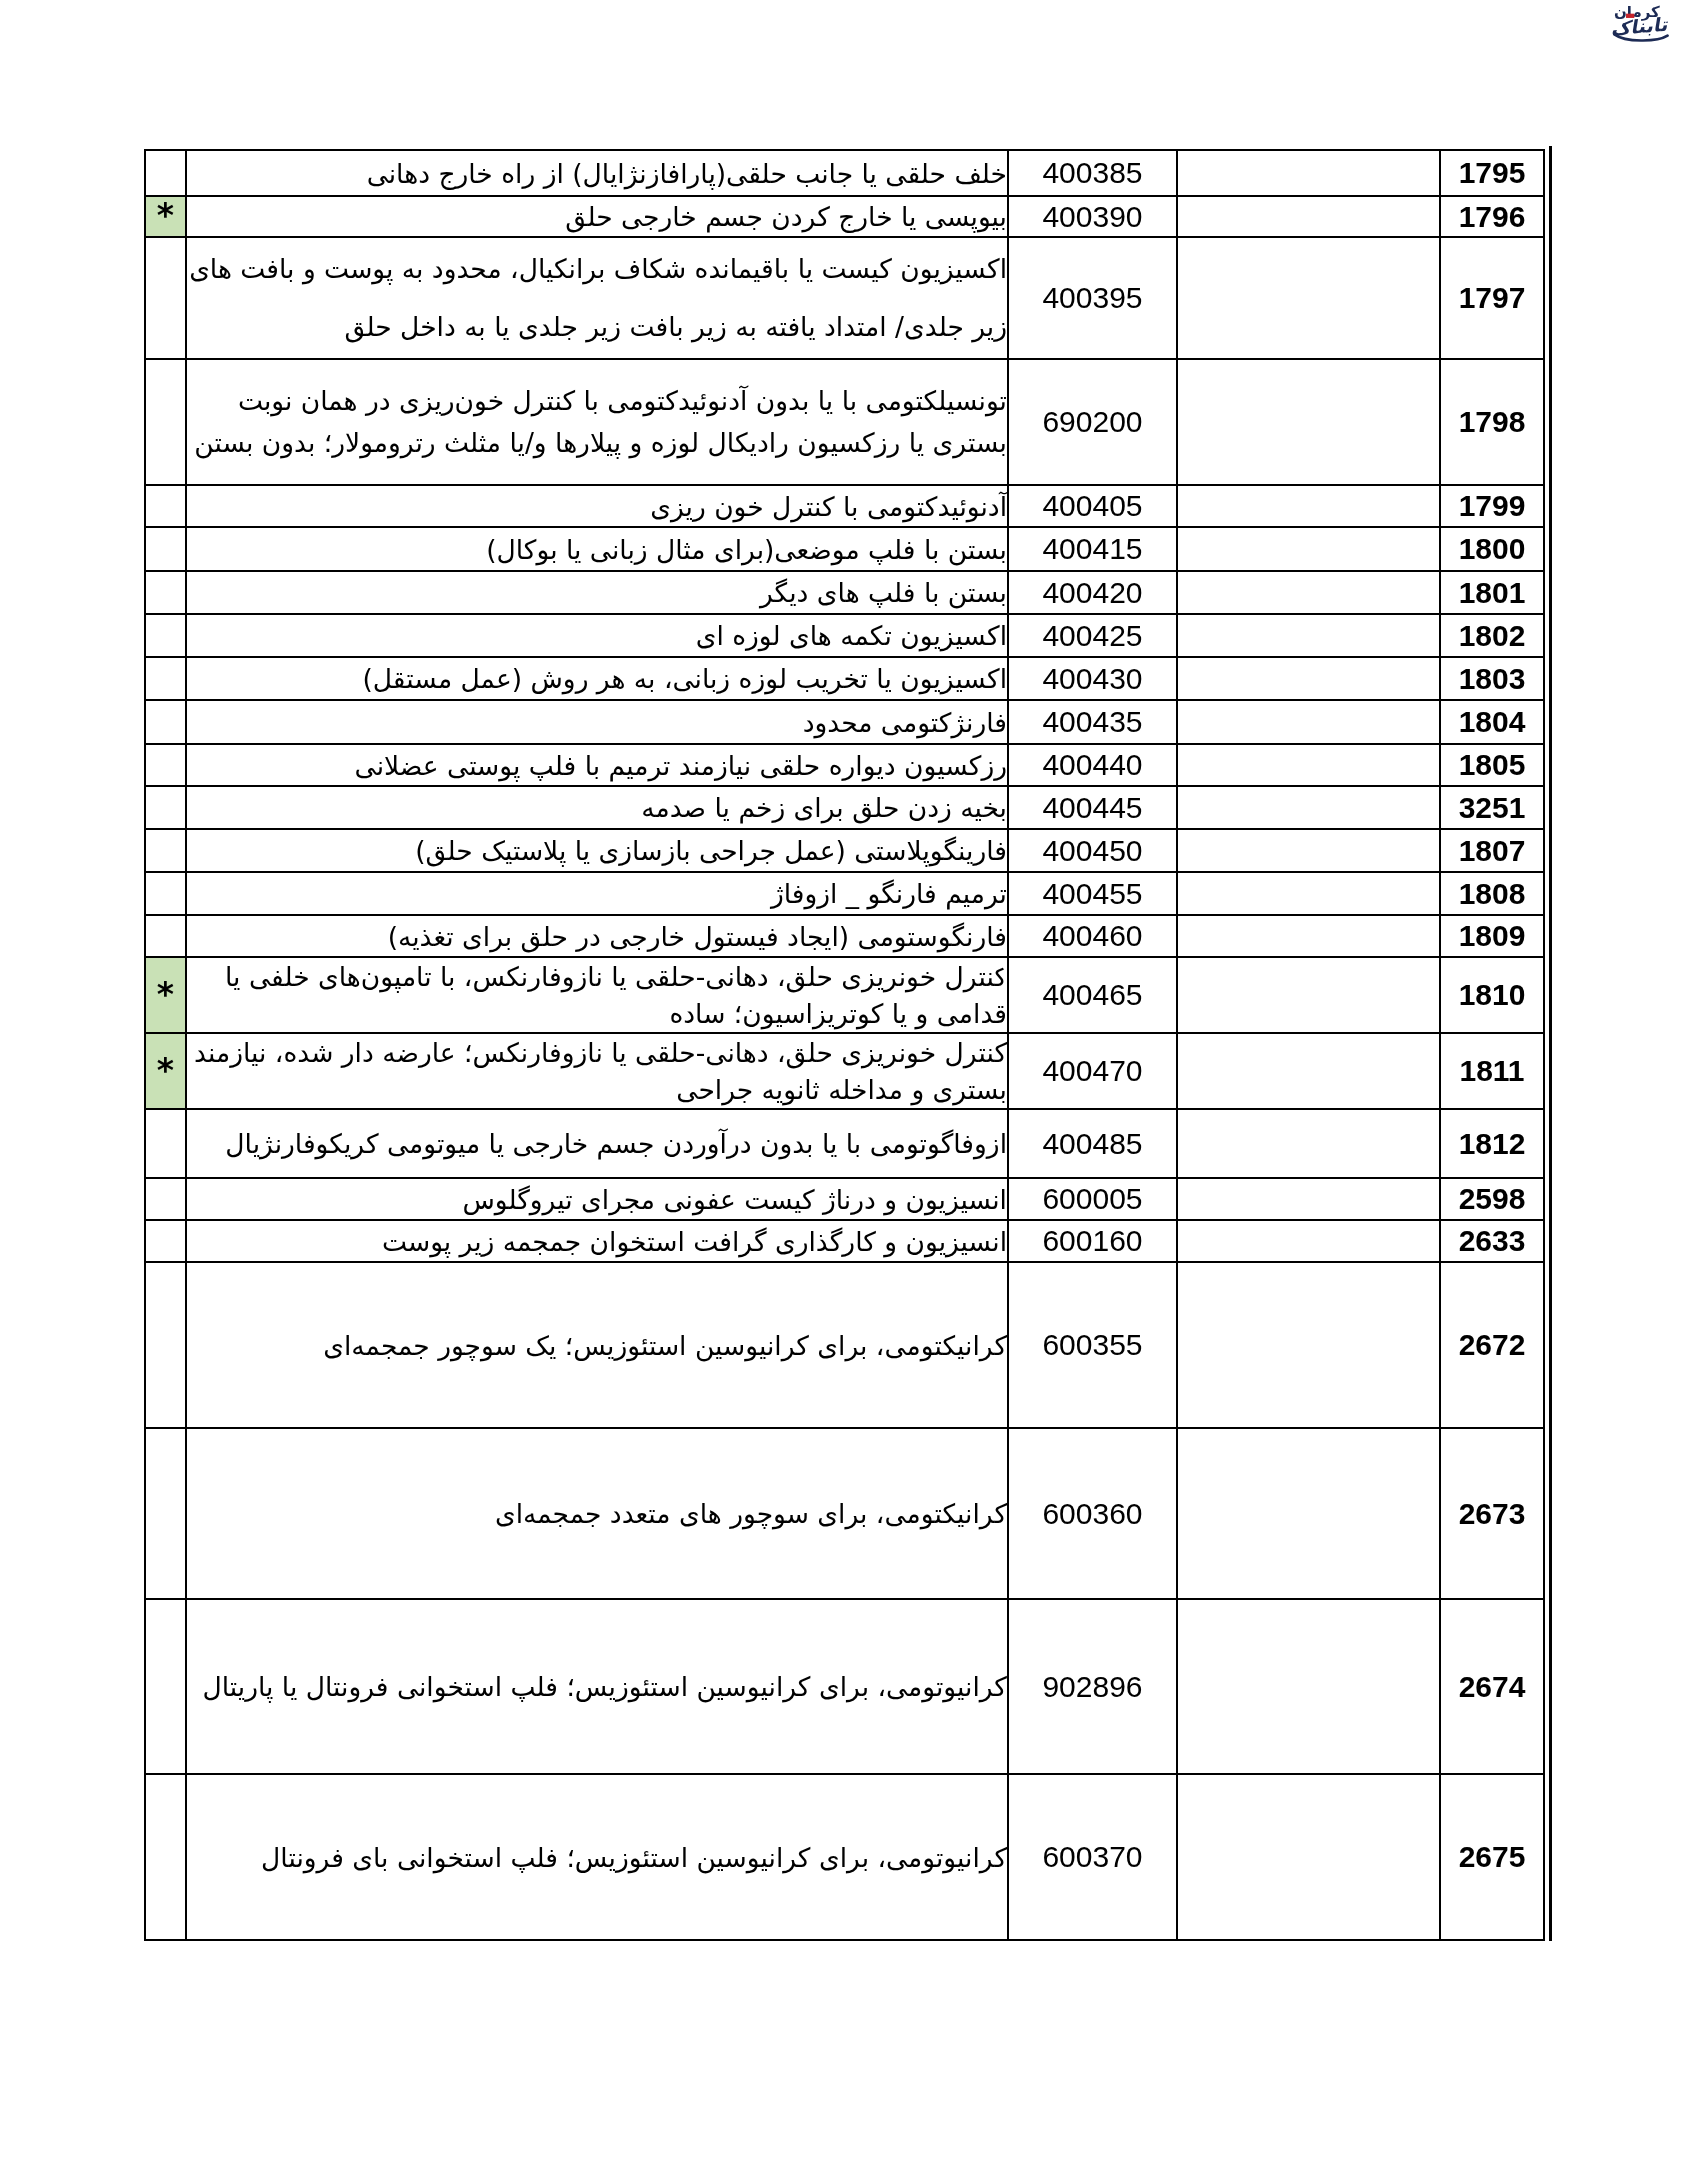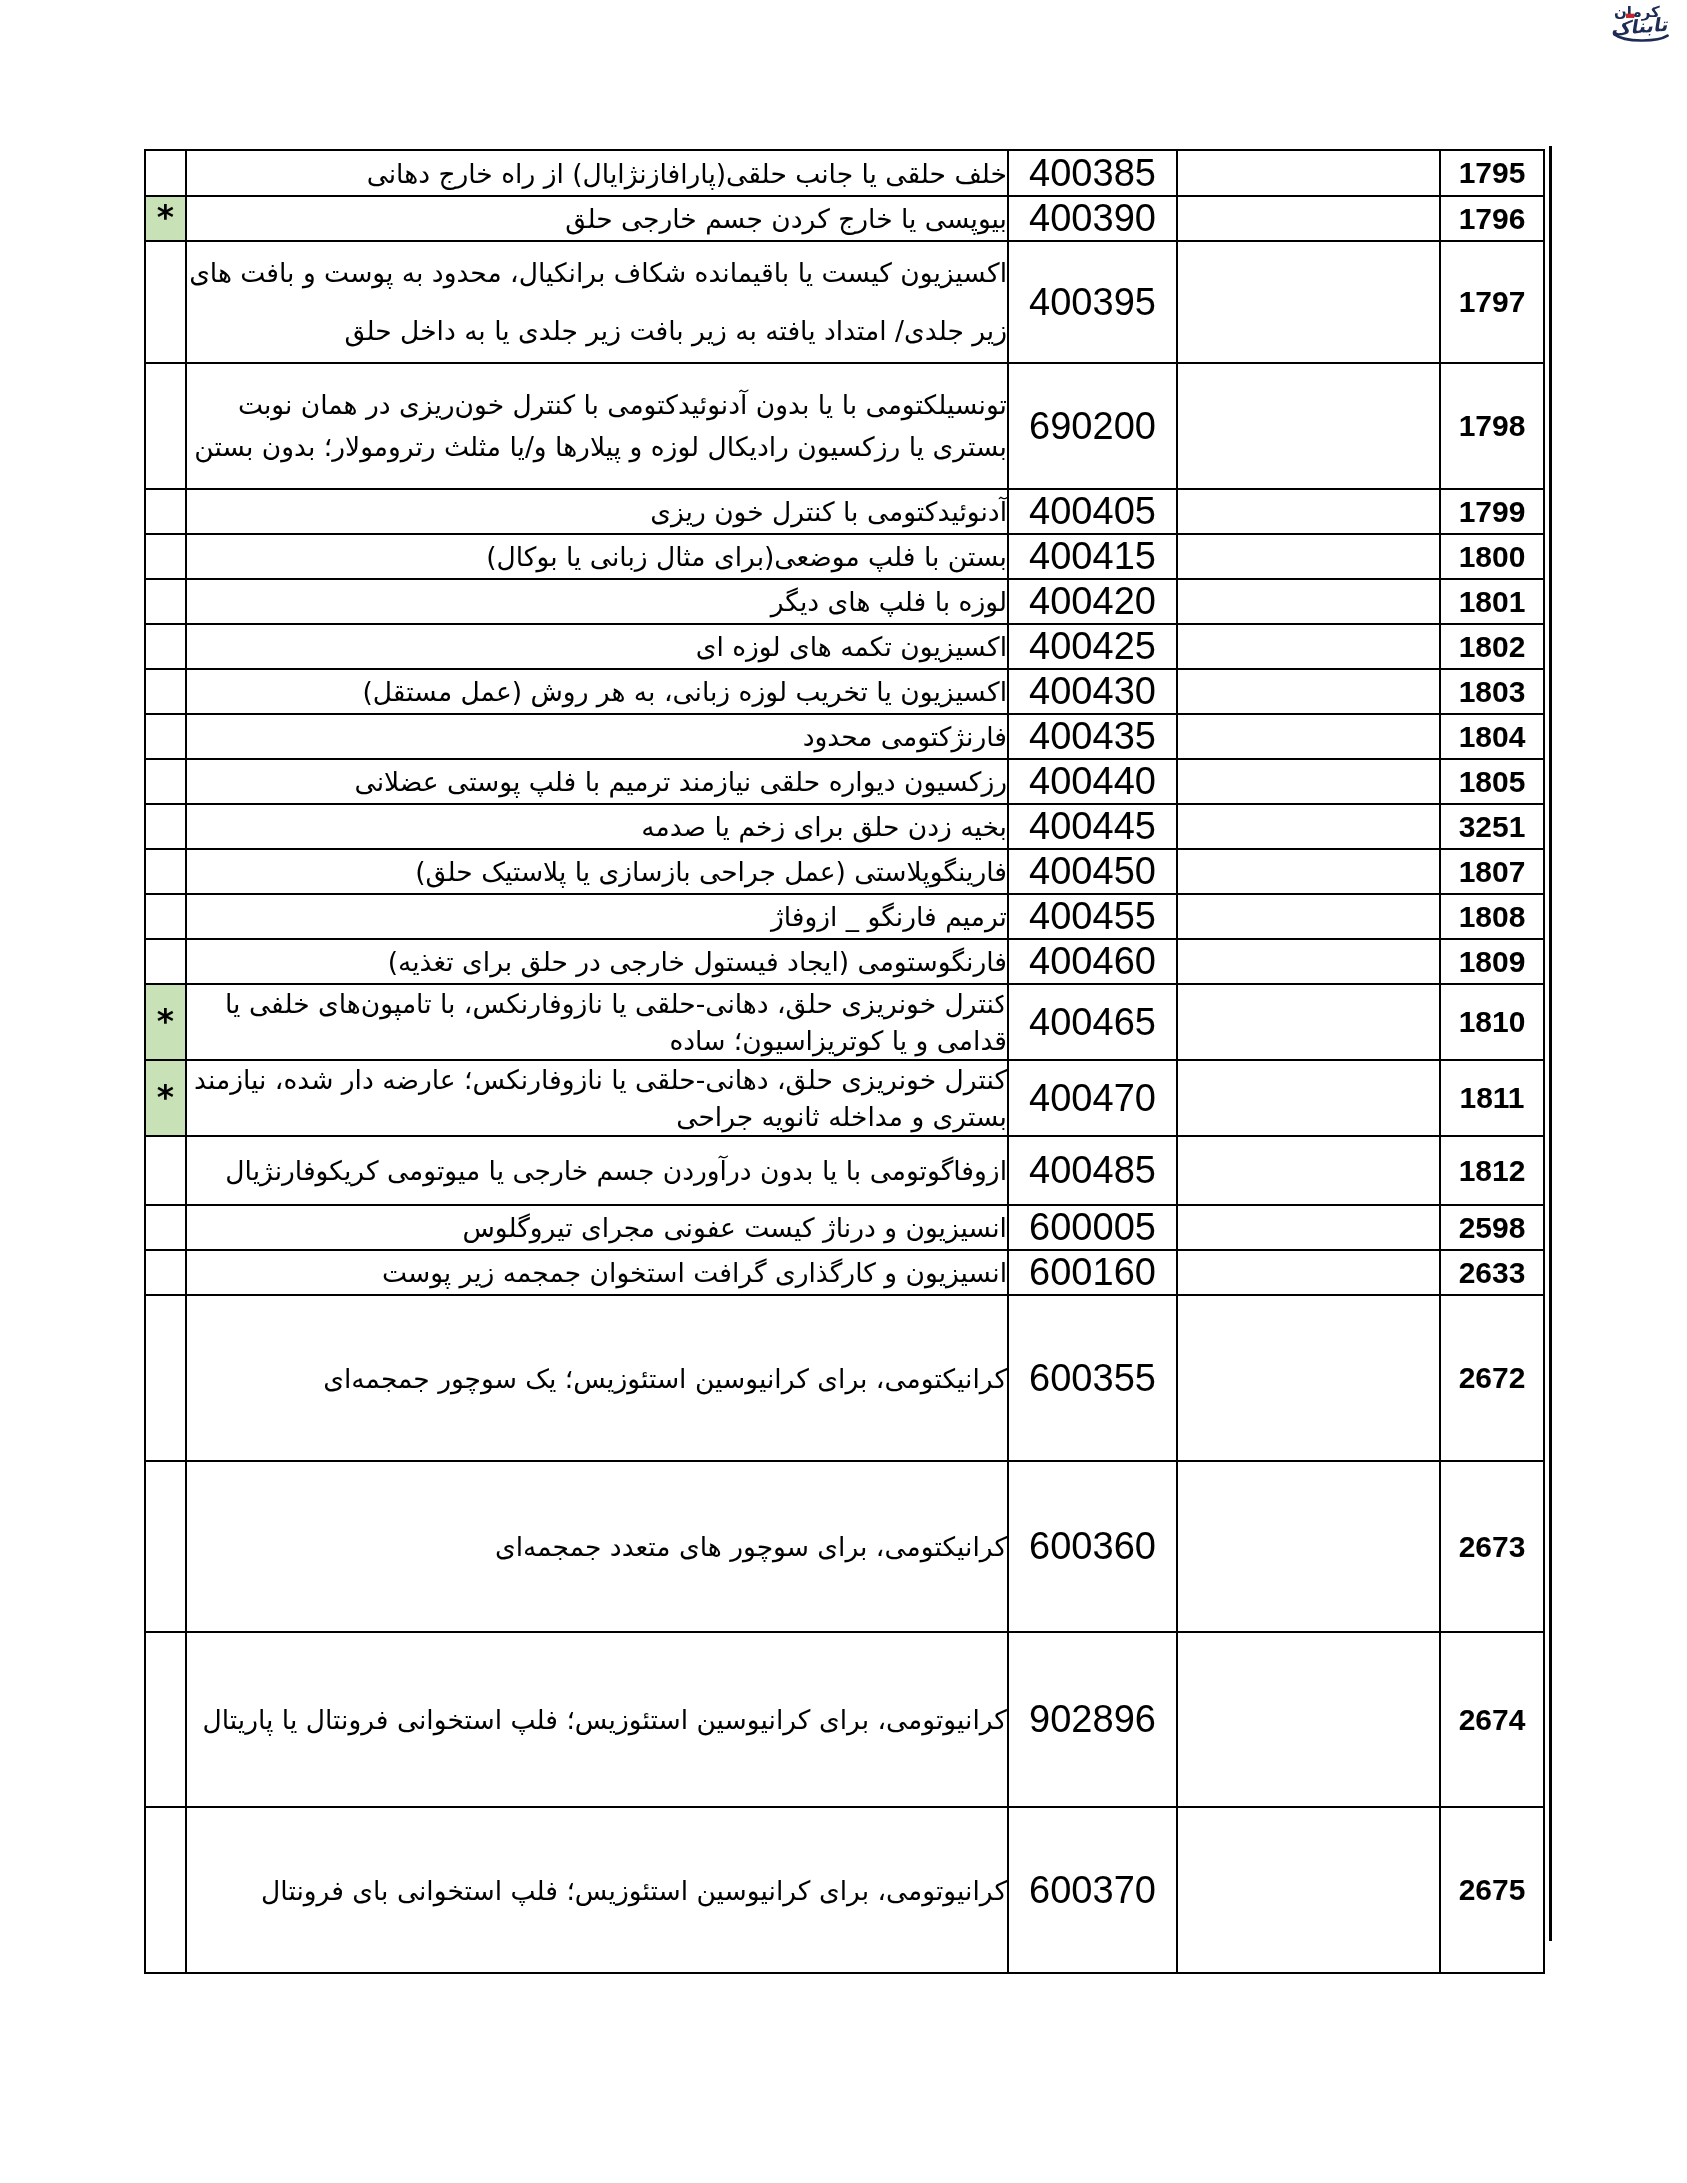--- a/index.html
+++ b/index.html
@@ -18,21 +18,21 @@
   .logo-swoosh{position:absolute;bottom:-1.3px;left:2.6px;}
 
   
   table.codes{
     position:absolute;left:144px;top:149px;width:1399px;
     border-collapse:collapse;table-layout:fixed;direction:rtl;
   }
   table.codes td{border:2px solid #000;padding:0;overflow:hidden;vertical-align:middle;}
   td.num  {font-family:"Liberation Sans",sans-serif;font-weight:bold;font-size:30px;text-align:center;}
   td.blank{background:#fff;}
-  td.code {font-family:"Liberation Sans",sans-serif;font-size:38px;text-align:center;}
+  td.code {font-family:"Liberation Sans",sans-serif;font-size:30px;text-align:center;}
   td.desc {font-family:"DejaVu Sans",sans-serif;font-weight:normal;font-size:26.5px;
            line-height:37px;text-align:right;direction:rtl;padding:1.3px 4px 1.3px 2.6px;}
   td.flag {font-size:33px;font-weight:bold;text-align:center;line-height:26.5px;}
   td.flag.flagged{background:#c9e1b6;}
 
   
   .outer-right-line{position:absolute;left:1549px;top:146px;width:2.6px;height:1795px;background:#000;}
 </style>
 </head>
 <body>
@@ -96,21 +96,21 @@
           <td class="num">1800</td>
           <td class="blank"></td>
           <td class="code">400415</td>
           <td class="desc">بستن با فلپ موضعی(برای مثال زبانی یا بوکال)</td>
           <td class="flag"></td>
         </tr>
         <tr style="height: 43px;">
           <td class="num">1801</td>
           <td class="blank"></td>
           <td class="code">400420</td>
-          <td class="desc">لوزه با فلپ های دیگر</td>
+          <td class="desc">بستن با فلپ های دیگر</td>
           <td class="flag"></td>
         </tr>
         <tr style="height: 43px;">
           <td class="num">1802</td>
           <td class="blank"></td>
           <td class="code">400425</td>
           <td class="desc">اکسیزیون تکمه های لوزه ای</td>
           <td class="flag"></td>
         </tr>
         <tr style="height: 43px;">

